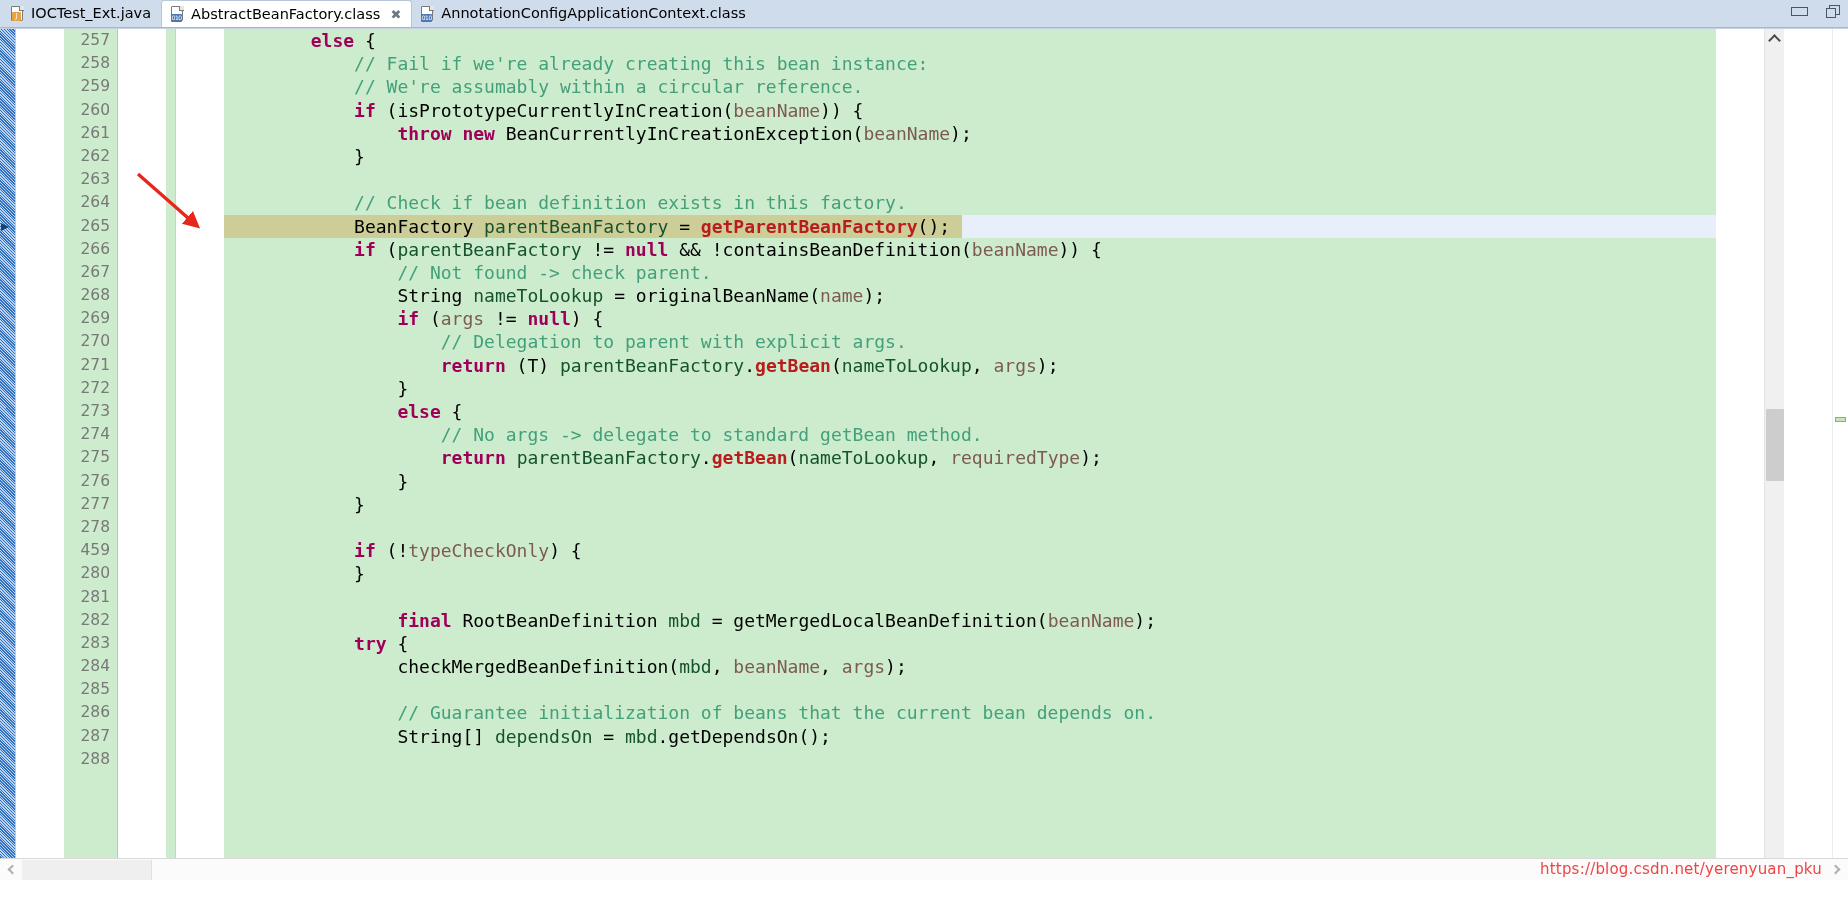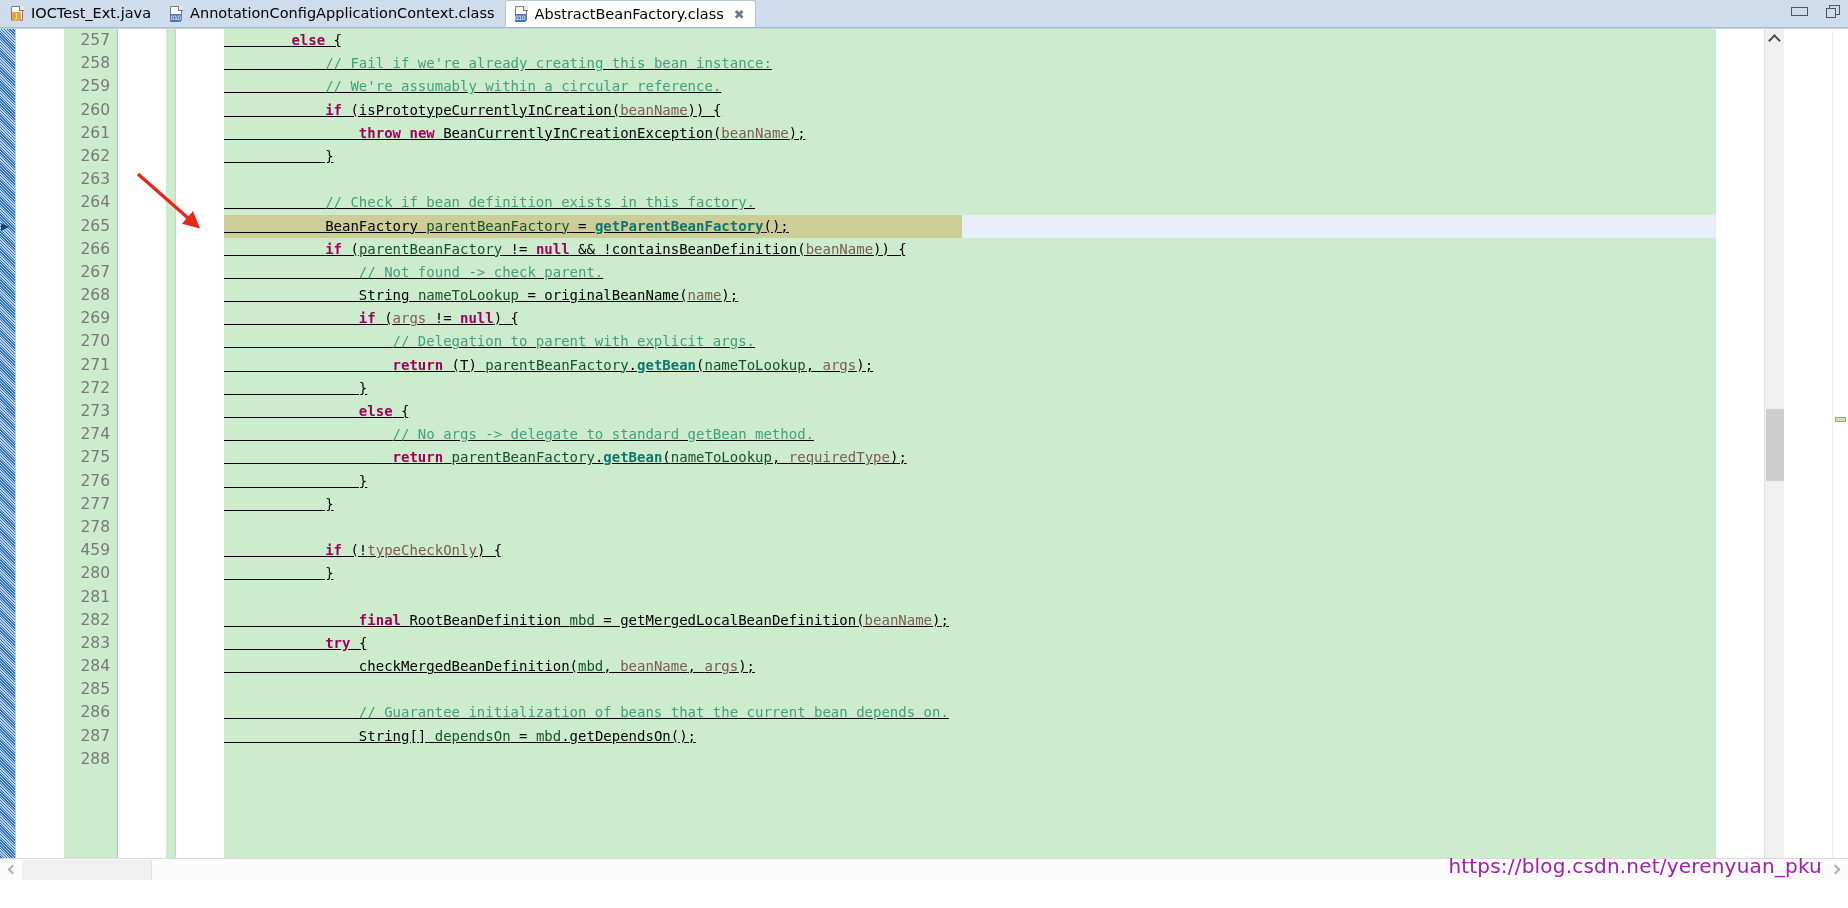--- a/index.html
+++ b/index.html
@@ -176,43 +176,42 @@
   .code-area {
     position: relative;
     flex: 1 1 auto;
     background: #cdeccd;
     overflow: hidden;
   }
   .code-line {
     height: 23.2px;
     line-height: 23.2px;
     font-family: "DejaVu Sans Mono", monospace;
-    font-size: 14px;
+    font-size: 18px;
     white-space: pre;
     color: #000;
     position: relative;
-    text-decoration: underline;
   }
   .code-line .txt { position: relative; z-index: 2; }
   .code-line.current {
     background: #e8effb;
   }
   .code-line.current .hl {
     position: absolute;
     left: 0; top: 0; bottom: 0;
     background: #cdcd98;
     z-index: 1;
   }
 
   
   .kw  { color: #9e0059; font-weight: bold; }
   .cmt { color: #43a07a; }
   .fld { color: #7d5b4f; }
   .loc { color: #14532d; margin-top: 23px; }
-  .mth { color: #0f766e; font-weight: bold; }
+  .mth { color: #b91c1c; font-weight: bold; }
   .pln { color: #000000; }
 
   
   .vscroll {
     width: 20px;
     flex: 0 0 20px;
     background: #f0f0f0;
     position: relative;
     border-left: 1px solid #e2e2e2;
   }
@@ -286,56 +285,56 @@
     pointer-events: none;
     z-index: 50;
   }
 
   
   .watermark {
     position: absolute;
     right: 26px;
     bottom: 2px;
     font-family: "DejaVu Sans", sans-serif;
-    font-size: 20px;
-    color: #a21caf;
+    font-size: 15px;
+    color: #ef4444;
     white-space: nowrap;
     z-index: 60;
     letter-spacing: 0.2px;
   }
 </style>
 </head>
 <body>
 
 <div class="tabbar">
   <div id="tabs-host" style="display:flex;align-items:flex-end;">
       <div class="tab inactive">
         <span class="ficon java">
           <span class="page"></span>
           <span class="fold"></span>
           <span class="badge">J</span>
         </span>
         <span class="tlabel">IOCTest_Ext.java</span>
       </div>
-      <div class="tab inactive">
-        <span class="ficon cls">
-          <span class="page"></span>
-          <span class="fold"></span>
-          <span class="badge">010</span>
-        </span>
-        <span class="tlabel">AnnotationConfigApplicationContext.class</span>
-      </div>
       <div class="tab active">
         <span class="ficon cls">
           <span class="page"></span>
           <span class="fold"></span>
           <span class="badge">010</span>
         </span>
         <span class="tlabel">AbstractBeanFactory.class</span>
         <span class="closebtn">✖</span>
+      </div>
+      <div class="tab inactive">
+        <span class="ficon cls">
+          <span class="page"></span>
+          <span class="fold"></span>
+          <span class="badge">010</span>
+        </span>
+        <span class="tlabel">AnnotationConfigApplicationContext.class</span>
       </div>
     </div>
   <div class="winbtns">
     <div class="wbtn min"></div>
     <div class="wbtn max">
       <div class="sq1"></div>
         <div class="sq2"></div>
     </div>
   </div>
 </div>

